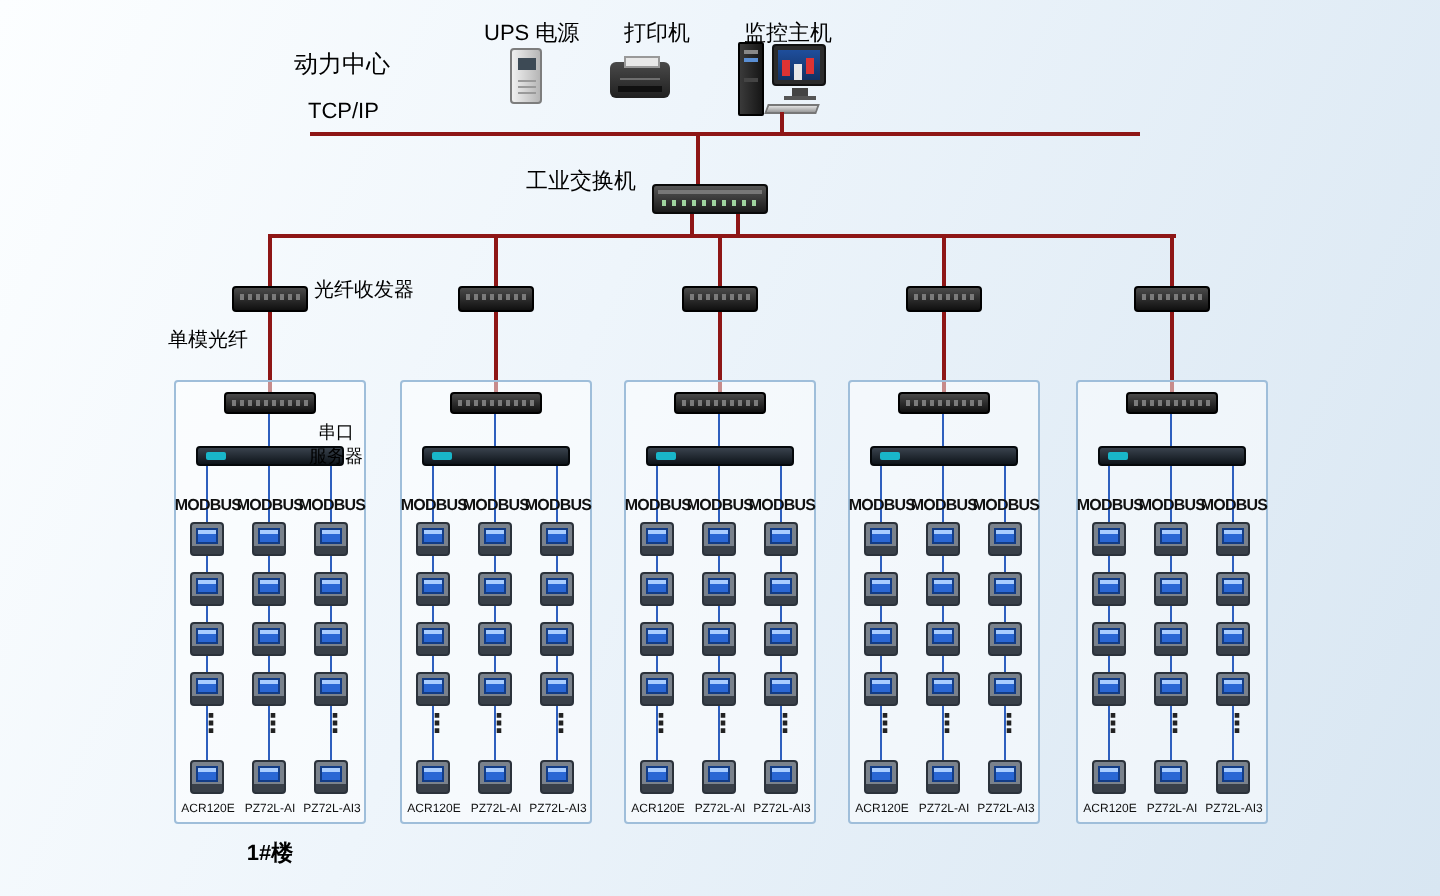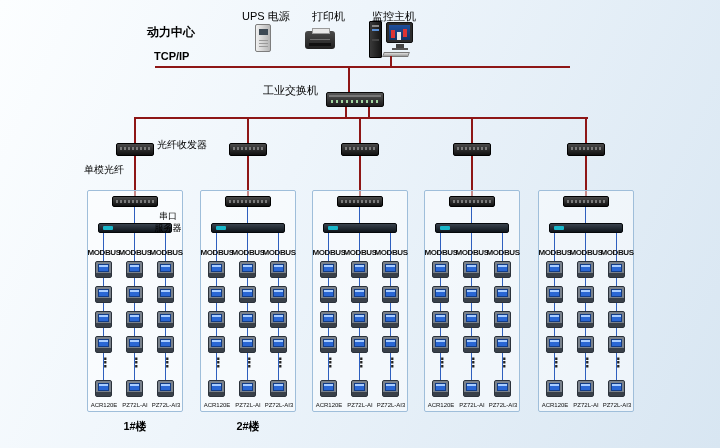--- a/index.html
+++ b/index.html
@@ -1,21 +1,21 @@
 <!DOCTYPE html>
 <html><head>
 <meta charset="utf-8">
 <style>
   *{margin:0;padding:0;box-sizing:border-box}
   html,body{width:720px;height:448px;overflow:hidden}
   .canvas{position:relative;width:720px;height:448px;
     background:linear-gradient(115deg,#fcfeff 0%,#eef5fb 40%,#d8e6f2 100%);
     font-family:"Liberation Sans","DejaVu Sans",sans-serif;color:#000}
   .lbl{position:absolute;font-size:11px;color:#000;white-space:nowrap}
-  .bold{font-weight:bold}
+  .bold{font-weight:normal}
   .red-line{position:absolute;background:#8e1616}
   .blue-line{position:absolute;background:#2e5fbe}
 
   
   .ups{position:absolute;left:255px;top:24px;width:16px;height:28px;
     background:linear-gradient(90deg,#f0f0f0,#b6b6b6);border:1px solid #7d7d7d;border-radius:2px}
   .ups:after{content:"";position:absolute;left:3px;top:4px;width:9px;height:6px;background:#3d4a55}
   .ups:before{content:"";position:absolute;left:3px;bottom:3px;width:9px;height:8px;
     background:repeating-linear-gradient(#9a9a9a 0 1px,transparent 1px 3px)}
   .printer{position:absolute;left:305px;top:31px;width:30px;height:18px;
@@ -168,21 +168,20 @@
         <div class="model-label" style="left: 62px; top: 285px;">PZ72L-AI3</div>
       </div>
       <div class="group" style="left: 200px;">
     <div class="red-line" style="left:47px;top:0;width:2px;height:27px"></div>
     <div class="transceiver" style="left:29px;top:26px"></div>
     <div class="red-line" style="left:47px;top:39px;width:2px;height:41px"></div>
     <div class="gbox"></div>
     <div class="transceiver t2" style="left:25px;top:79px"></div>
     <div class="blue-line" style="left:47px;top:90px;width:1px;height:16px"></div>
     <div class="server" style="left:11px;top:106px"></div>
-    <div class="gname">2#楼</div>
   <div class="blue-line" style="left: 16px; top: 116px; width: 1px; height: 157px;"></div>
         <div class="bus-label" style="left: 0px; top: 131px;">MODBUS</div>
         <div class="meter" style="left: 8px; top: 144px;">
           <i class="scr"></i>
         </div>
         <div class="meter" style="left: 8px; top: 169px;">
           <i class="scr"></i>
         </div>
         <div class="meter" style="left: 8px; top: 194px;">
           <i class="scr"></i>

